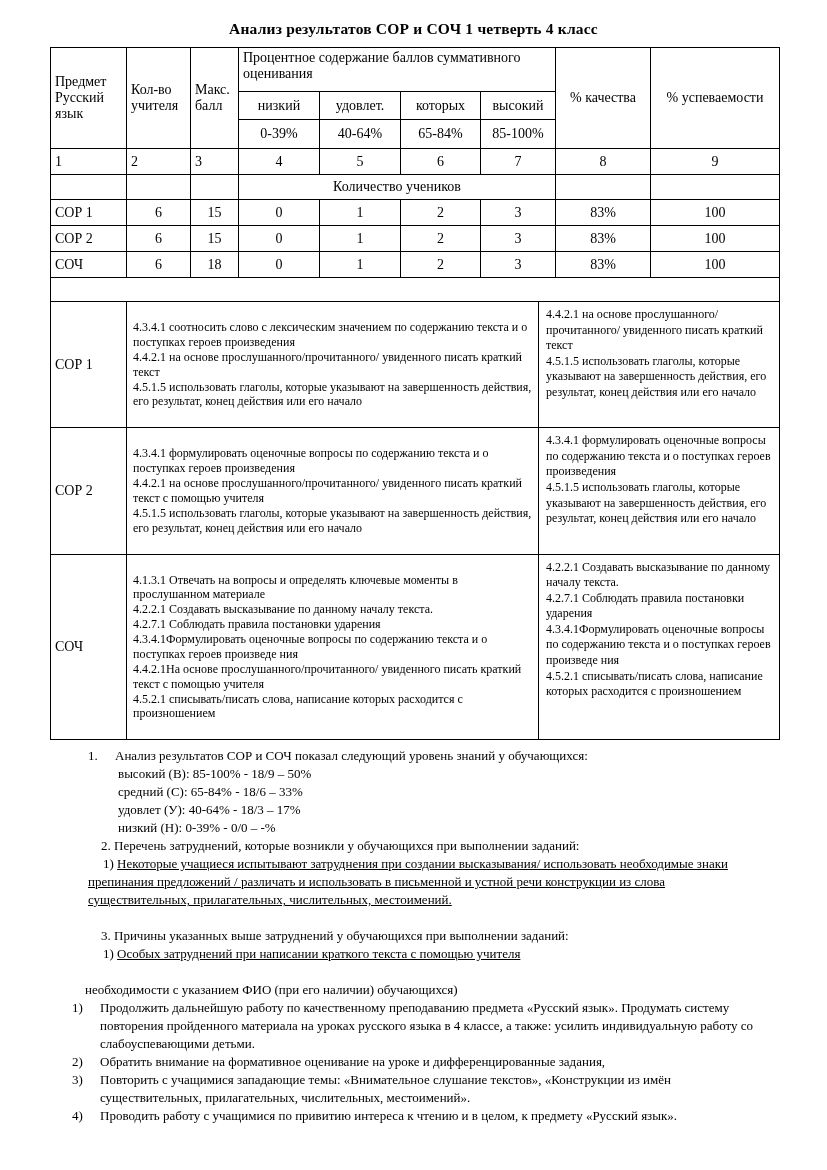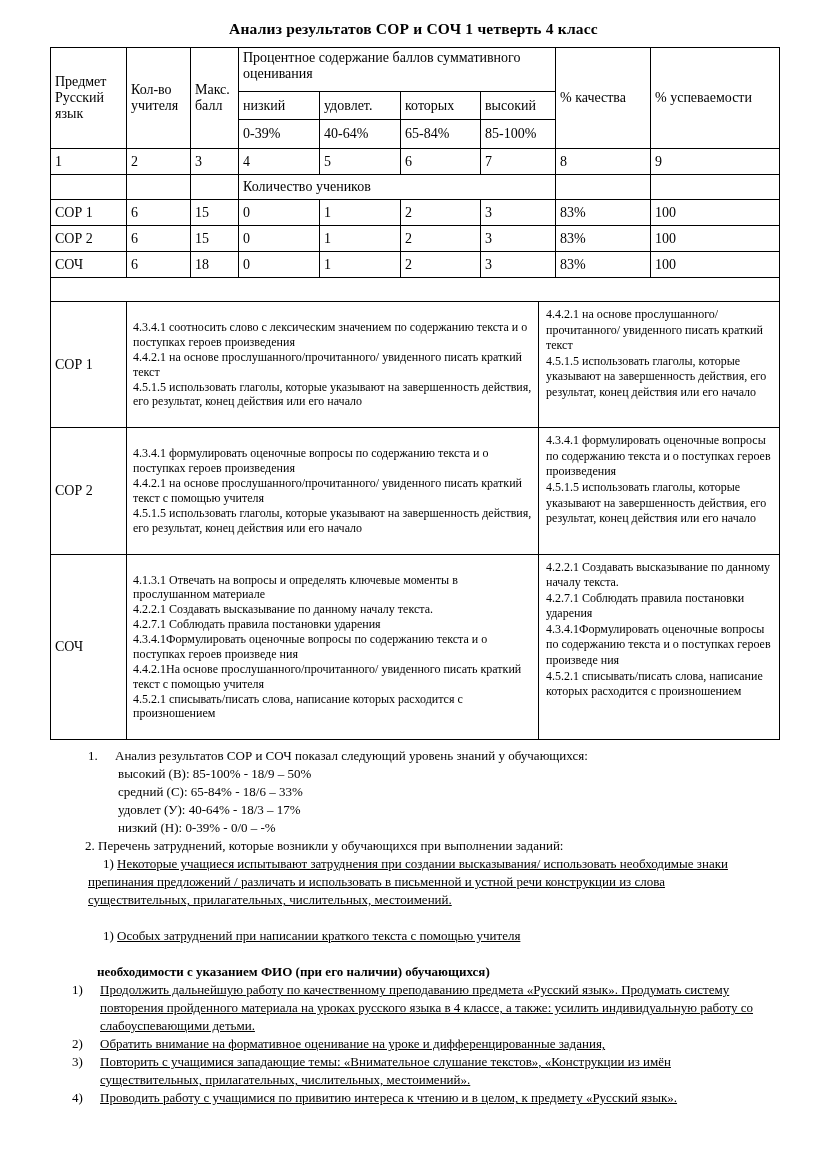--- a/index.html
+++ b/index.html
@@ -10,41 +10,41 @@
   }
   .title {
     text-align:center; font-weight:bold; font-size:15.5px;
     margin:20px 0 9px 0; letter-spacing:0.2px;
   }
   table { border-collapse:collapse; table-layout:fixed; margin-left:50px; }
   td {
     border:1px solid #000; padding:1px 4px; vertical-align:middle;
     font-size:14px; overflow:hidden; word-wrap:break-word;
   }
-  .center { }
+  .center { text-align:center; }
   .hdr-top { vertical-align:top; padding-top:2px; }
   .goals { margin-top:-1px; }
   .goal-achieved { white-space:pre-line; line-height:1.24; padding:18px 6px; vertical-align:top; font-size:12px; }
   .goal-difficult { white-space:pre-line; line-height:1.30; padding:5px 6px 5px 7px; vertical-align:top; font-size:12px; }
   .goal-label { vertical-align:middle; padding-left:4px; }
   .empty-row td { border-left:1px solid #000; border-right:1px solid #000; }
 
   .analysis { margin:7px 0 0 70px; width:700px; line-height:18px; font-size:13px; }
   .item1-line { margin-left:18px; }
   .item1-num { display:inline-block; width:27px; }
   .level-line { margin-left:48px; }
-  .item-line { margin-left:15px; }
-  .item4-line2 { margin-left:27px;font-weight:bold; }
+  .item-line { margin-left:31px; }
+  .item4-line2 { margin-left:15px; }
   .sub2 { margin-left:18px; text-indent:15px; }
   .sub3 { margin-left:33px; }
   .u { text-decoration:underline; }
   .gap { height:18px; }
   .plan-item { display:flex; }
   .plan-num { flex:0 0 28px; margin-left:2px; }
-  .plan-text { width:668px; text-decoration:underline; }
+  .plan-text { width:668px; }
 </style>
 </head>
 <body>
 
 <div class="title">Анализ результатов СОР и СОЧ 1 четверть 4 класс</div>
 
 <table class="results">
   <colgroup>
     <col style="width:76px">
       <col style="width:64px">
@@ -180,20 +180,21 @@
   </div>
   <div class="level-line">высокий (В): 85-100% - 18/9 – 50%</div>
   <div class="level-line">средний (С): 65-84% - 18/6 – 33%</div>
   <div class="level-line">удовлет (У): 40-64% - 18/3 – 17%</div>
   <div class="level-line">низкий (Н): 0-39% - 0/0 – -%</div>
   <div class="item-line">2. Перечень затруднений, которые возникли у обучающихся при выполнении заданий:</div>
   <div class="sub2">
     <span>1) </span><span class="u">Некоторые учащиеся испытывают затруднения при создании высказывания/ использовать необходимые знаки препинания предложений / различать и использовать в письменной и устной речи конструкции из слова существительных, прилагательных, числительных, местоимений.</span>
   </div>
   <div class="gap"></div>
+  <div class="item-line">3. Причины указанных выше затруднений у обучающихся при выполнении заданий:</div>
   <div class="sub3">
     <span>1) </span><span class="u">Особых затруднений при написании краткого текста с помощью учителя</span>
   </div>
   <div class="gap"></div>
   <div class="item4-line2">необходимости с указанием ФИО (при его наличии) обучающихся)</div>
   <div class="plan-item">
     <span class="plan-num">1)</span>
     <span class="plan-text">Продолжить дальнейшую работу по качественному преподаванию предмета «Русский язык». Продумать систему повторения пройденного материала на уроках русского языка в 4 классе, а также: усилить индивидуальную работу со слабоуспевающими детьми.</span>
   </div>
   <div class="plan-item">

